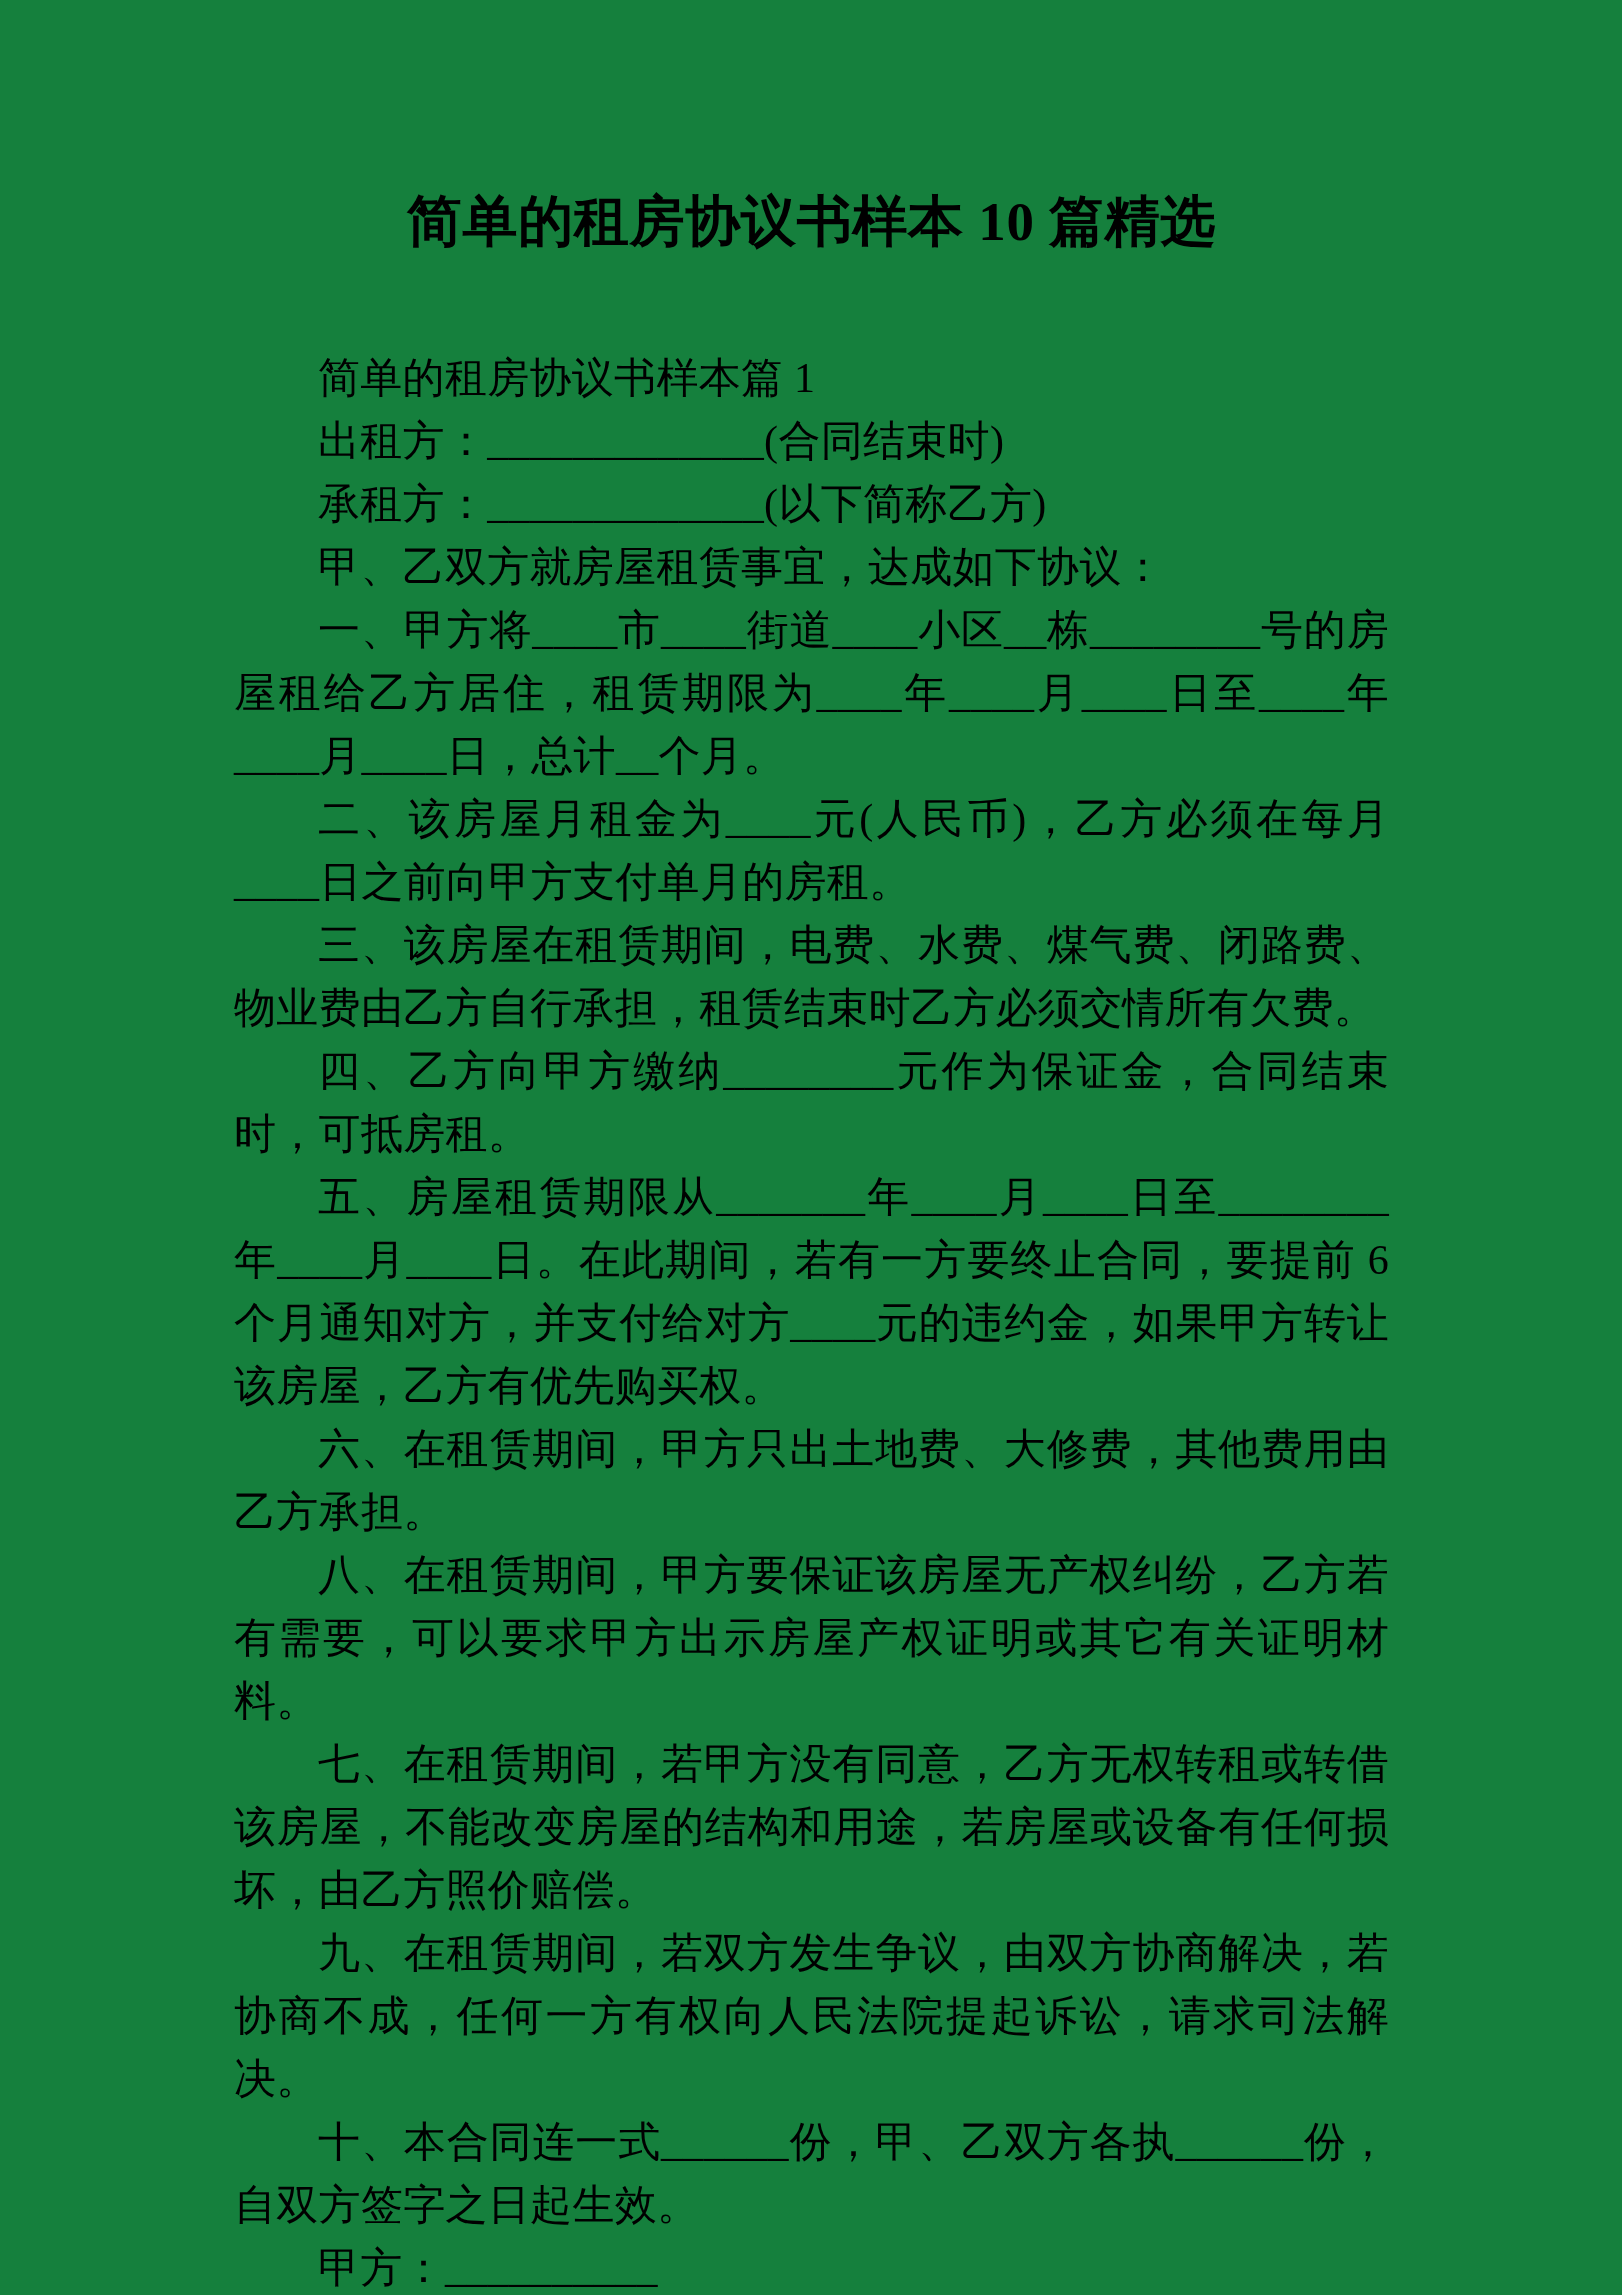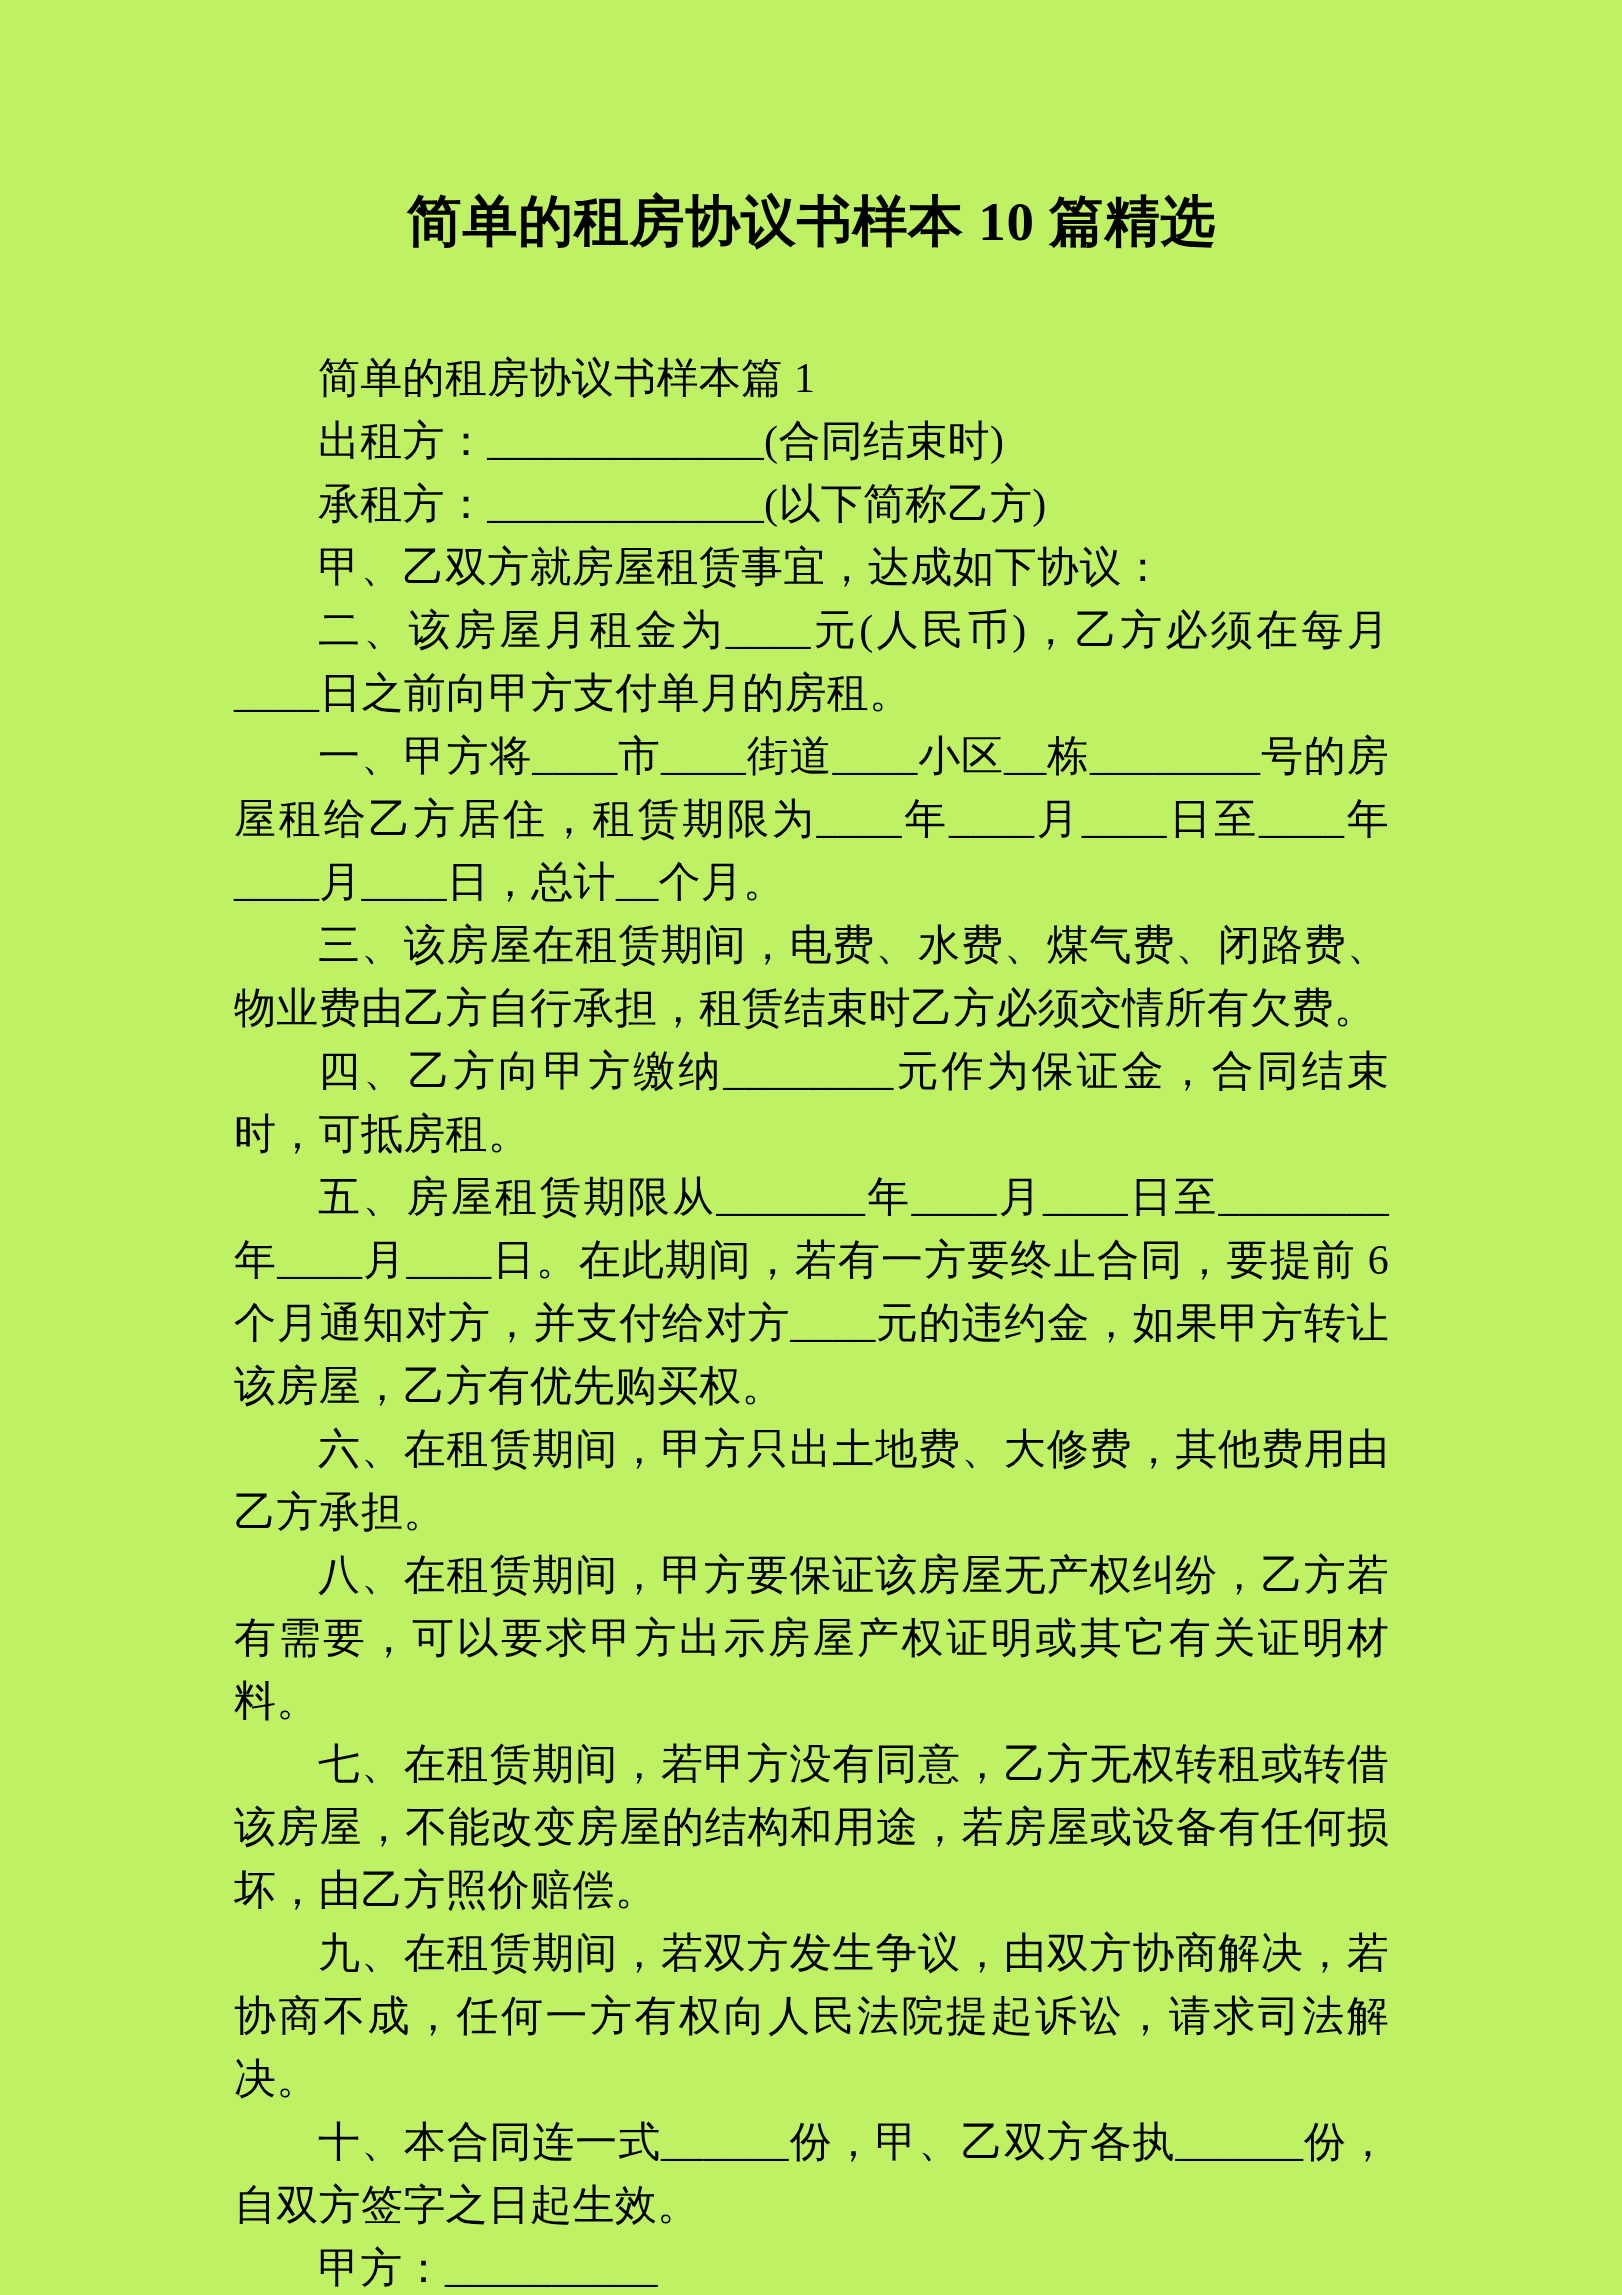--- a/index.html
+++ b/index.html
@@ -4,21 +4,21 @@
 <style>
   html, body {
     margin: 0;
     padding: 0;
     background: #ffffff;
   }
   .page {
     position: relative;
     width: 1623px;
     height: 2295px;
-    background: #bef264;
+    background: #15803d;
     color: #000000;
     font-family: "Liberation Serif", "DejaVu Serif", serif;
     box-sizing: border-box;
     padding: 182px 234px 0 234px;
     overflow: hidden;
   }
   .title {
     font-size: 55px;
     font-weight: bold;
     text-align: center;
@@ -38,22 +38,22 @@
 </head>
 <body>
 
 <div class="page">
   <h1 class="title">简单的租房协议书样本 10 篇精选</h1>
   <div class="body-text">
     <p class="para">简单的租房协议书样本篇 1</p>
     <p class="para">出租方：_____________(合同结束时)</p>
     <p class="para">承租方：_____________(以下简称乙方)</p>
     <p class="para">甲、乙双方就房屋租赁事宜，达成如下协议：</p>
+    <p class="para">一、甲方将____市____街道____小区__栋________号的房屋租给乙方居住，租赁期限为____年____月____日至____年____月____日，总计__个月。</p>
     <p class="para">二、该房屋月租金为____元(人民币)，乙方必须在每月____日之前向甲方支付单月的房租。</p>
-    <p class="para">一、甲方将____市____街道____小区__栋________号的房屋租给乙方居住，租赁期限为____年____月____日至____年____月____日，总计__个月。</p>
     <p class="para">三、该房屋在租赁期间，电费、水费、煤气费、闭路费、物业费由乙方自行承担，租赁结束时乙方必须交情所有欠费。</p>
     <p class="para">四、乙方向甲方缴纳________元作为保证金，合同结束时，可抵房租。</p>
     <p class="para">五、房屋租赁期限从_______年____月____日至________年____月____日。在此期间，若有一方要终止合同，要提前 6 个月通知对方，并支付给对方____元的违约金，如果甲方转让该房屋，乙方有优先购买权。</p>
     <p class="para">六、在租赁期间，甲方只出土地费、大修费，其他费用由乙方承担。</p>
     <p class="para">八、在租赁期间，甲方要保证该房屋无产权纠纷，乙方若有需要，可以要求甲方出示房屋产权证明或其它有关证明材料。</p>
     <p class="para">七、在租赁期间，若甲方没有同意，乙方无权转租或转借该房屋，不能改变房屋的结构和用途，若房屋或设备有任何损坏，由乙方照价赔偿。</p>
     <p class="para">九、在租赁期间，若双方发生争议，由双方协商解决，若协商不成，任何一方有权向人民法院提起诉讼，请求司法解决。</p>
     <p class="para">十、本合同连一式______份，甲、乙双方各执______份，自双方签字之日起生效。</p>
     <p class="para">甲方：__________</p>
     <p class="para">乙方：__________</p>

